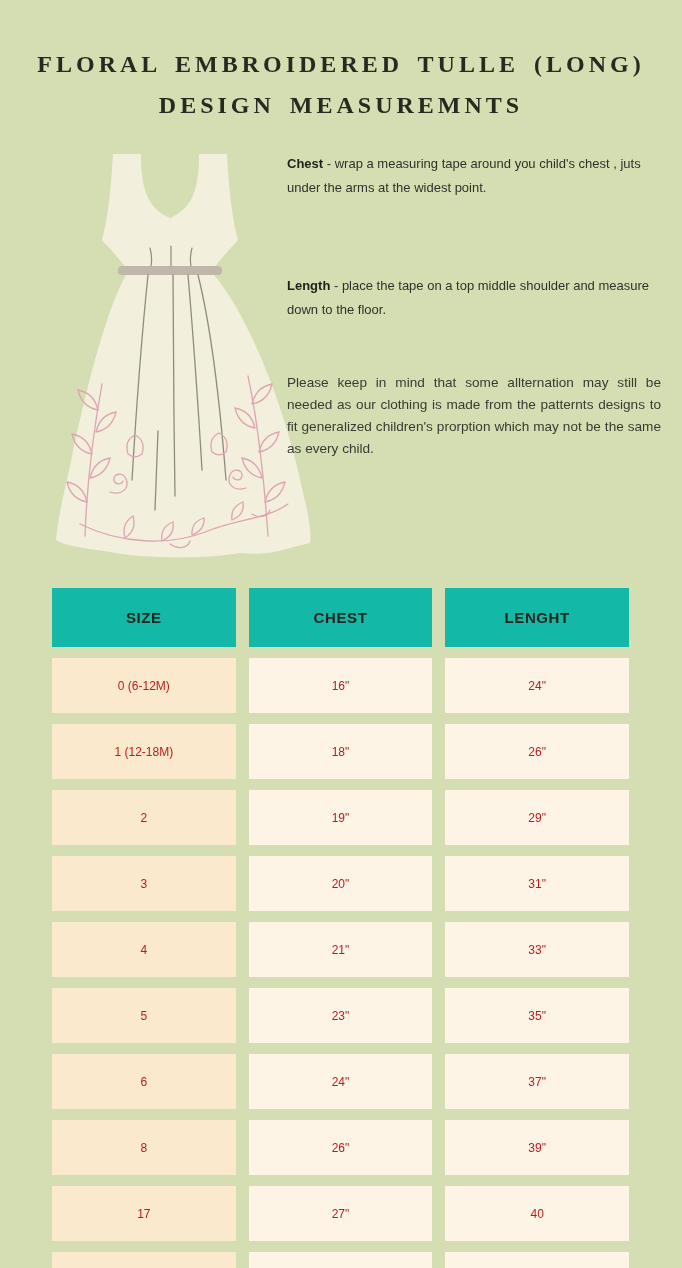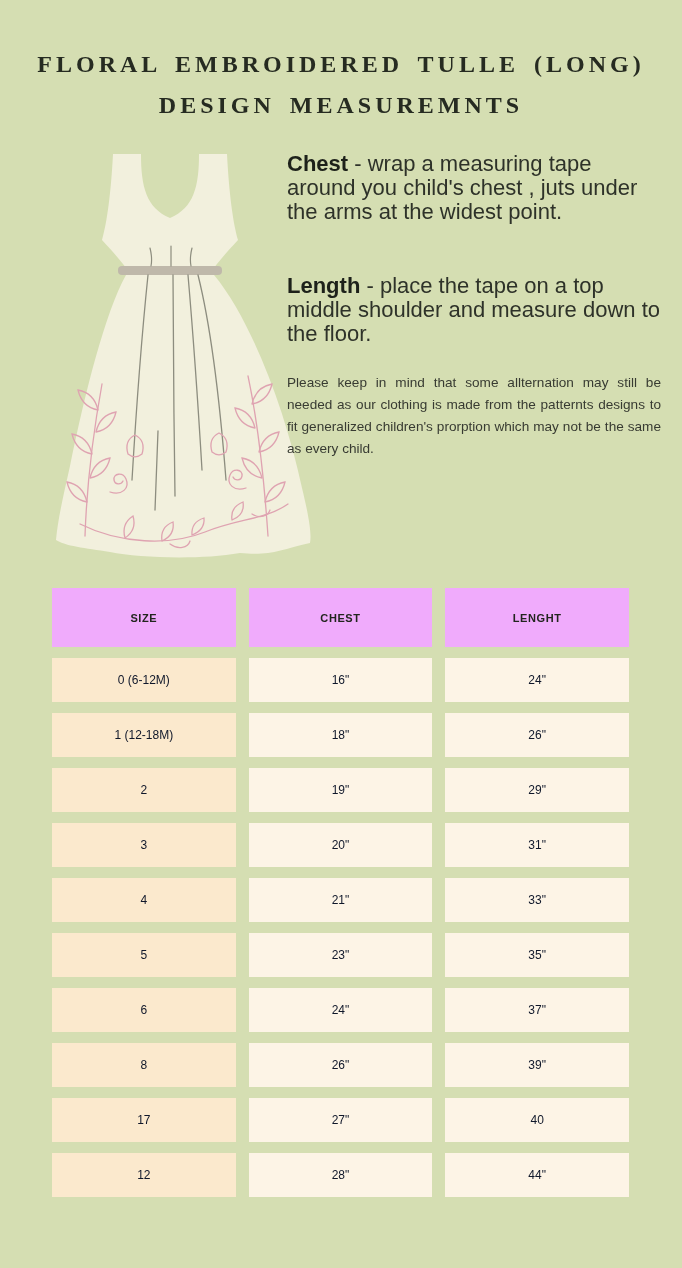--- a/index.html
+++ b/index.html
@@ -7,36 +7,36 @@
   .sheet{position:relative;width:682px;height:1268px;background:#d5deb2;overflow:hidden;}
 
   
   .title-block{position:absolute;top:16px;left:0;width:682px;text-align:center;color:#262b21;margin-top:36px;}
   .title-line{font-family:"Liberation Serif","DejaVu Serif",serif;font-weight:700;font-size:24px;
               letter-spacing:4px;word-spacing:5px;line-height:1.0;margin:0 0 17px 0;}
 
   
   .hero{position:absolute;top:0;left:0;width:682px;height:580px;}
   .dress-svg{position:absolute;left:40px;top:148px;width:280px;height:420px;}
-  .para{position:absolute;left:287px;width:376px;margin:0;font-size:22px;line-height:24px;color:#2e3229;}
+  .para{position:absolute;left:287px;width:376px;margin:0;font-size:13px;line-height:24px;color:#2e3229;}
   .para b{color:#1d211a;}
   .para-chest{top:152px;}
   .para-length{top:274px;}
   .note{position:absolute;left:287px;top:372px;width:374px;margin:0;font-size:13.6px;line-height:22px;
         color:#383b32;text-align:justify;}
 
   
   .size-table{position:absolute;left:52px;top:588px;width:577px;}
   .thead,.trow{display:grid;grid-template-columns:1fr 1fr 1fr;column-gap:13px;}
   .thead{margin-bottom:11px;}
-  .hcell{height:59px;background:#f0abfc;display:flex;align-items:center;justify-content:center;
-         font-weight:bold;font-size:11px;letter-spacing:0.6px;color:#22251e;}
+  .hcell{height:59px;background:#14b8a6;display:flex;align-items:center;justify-content:center;
+         font-weight:bold;font-size:15px;letter-spacing:0.6px;color:#22251e;}
   .trow{margin-bottom:11px;}
-  .cell{height:44px;display:flex;align-items:center;justify-content:center;
-        font-size:12px;color:#0f172a;}
+  .cell{height:55px;display:flex;align-items:center;justify-content:center;
+        font-size:12px;color:#b91c1c;}
   .size-cell{background:#fbe9cd;}
   .val-cell{background:#fdf4e6;}
 </style>
 </head>
 <body>
 
 <div class="sheet">
 
   <header class="title-block">
     <div class="title-line">FLORAL EMBROIDERED TULLE (LONG)</div>

